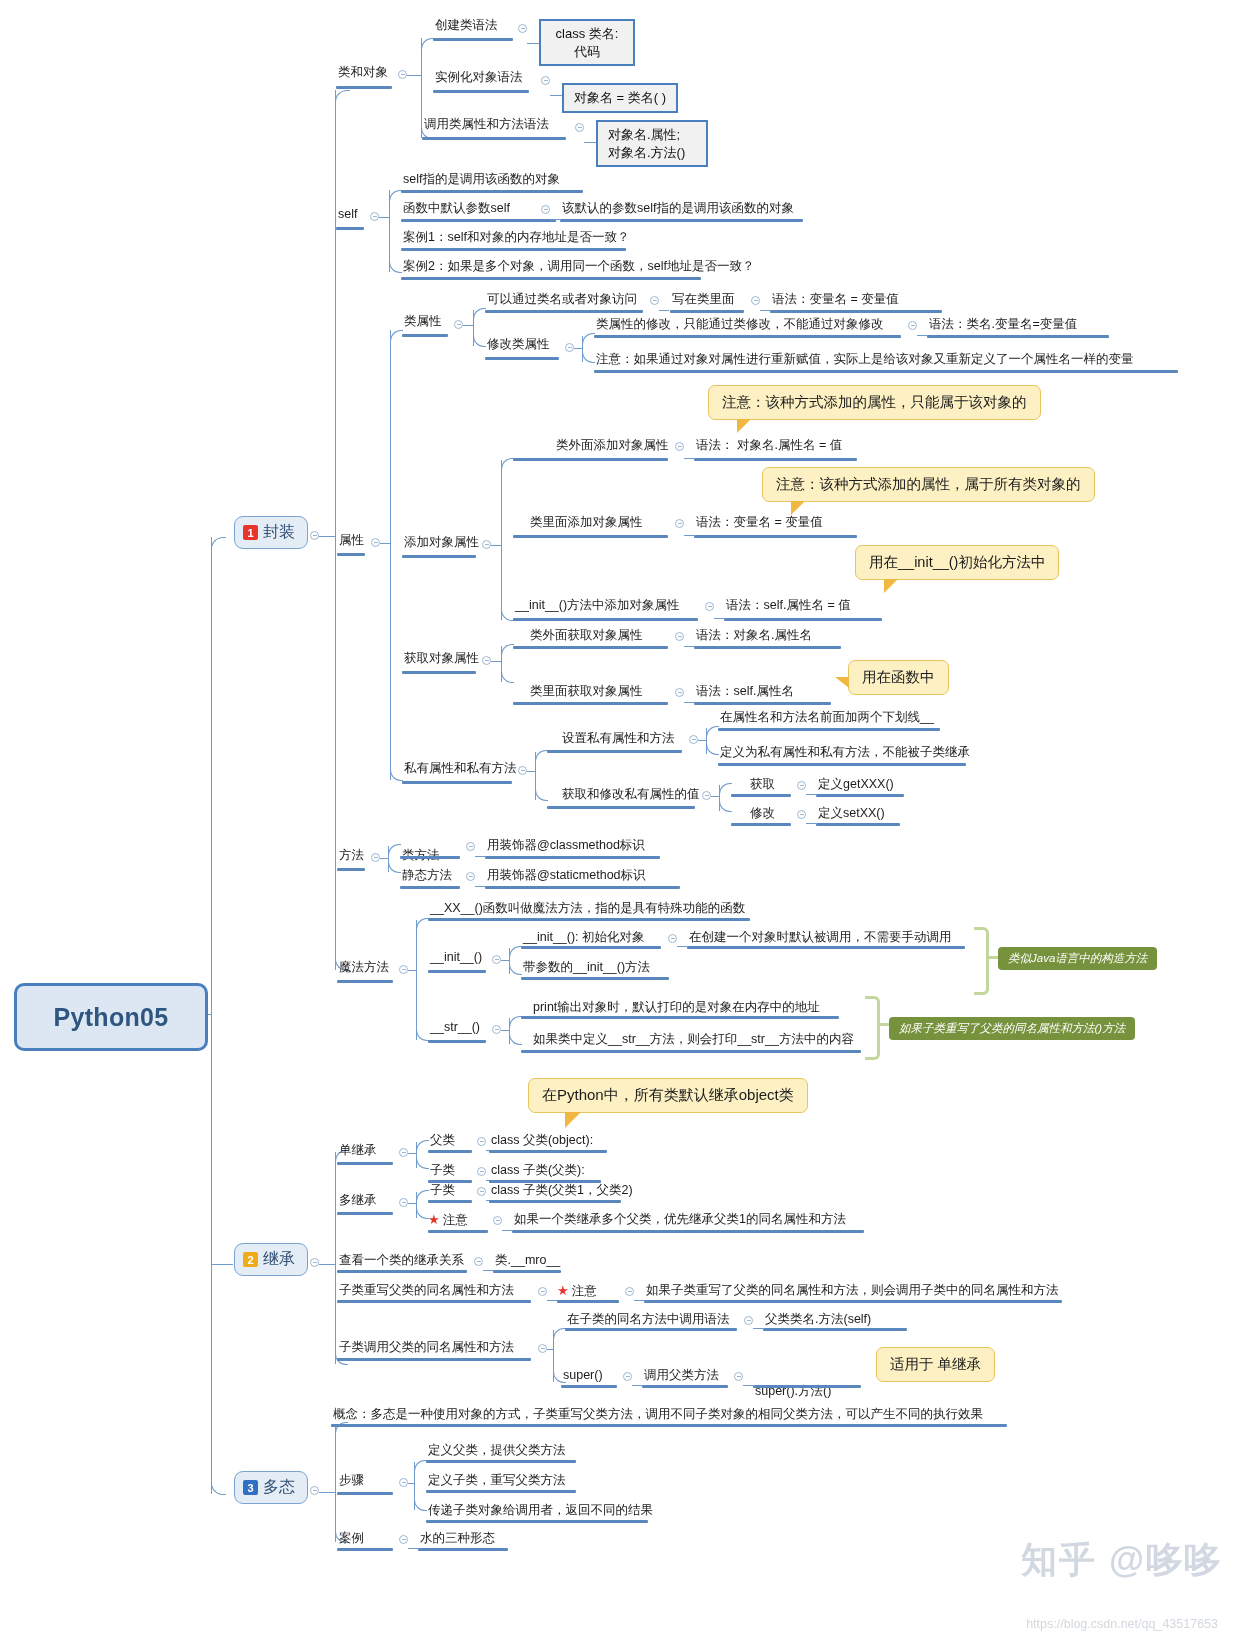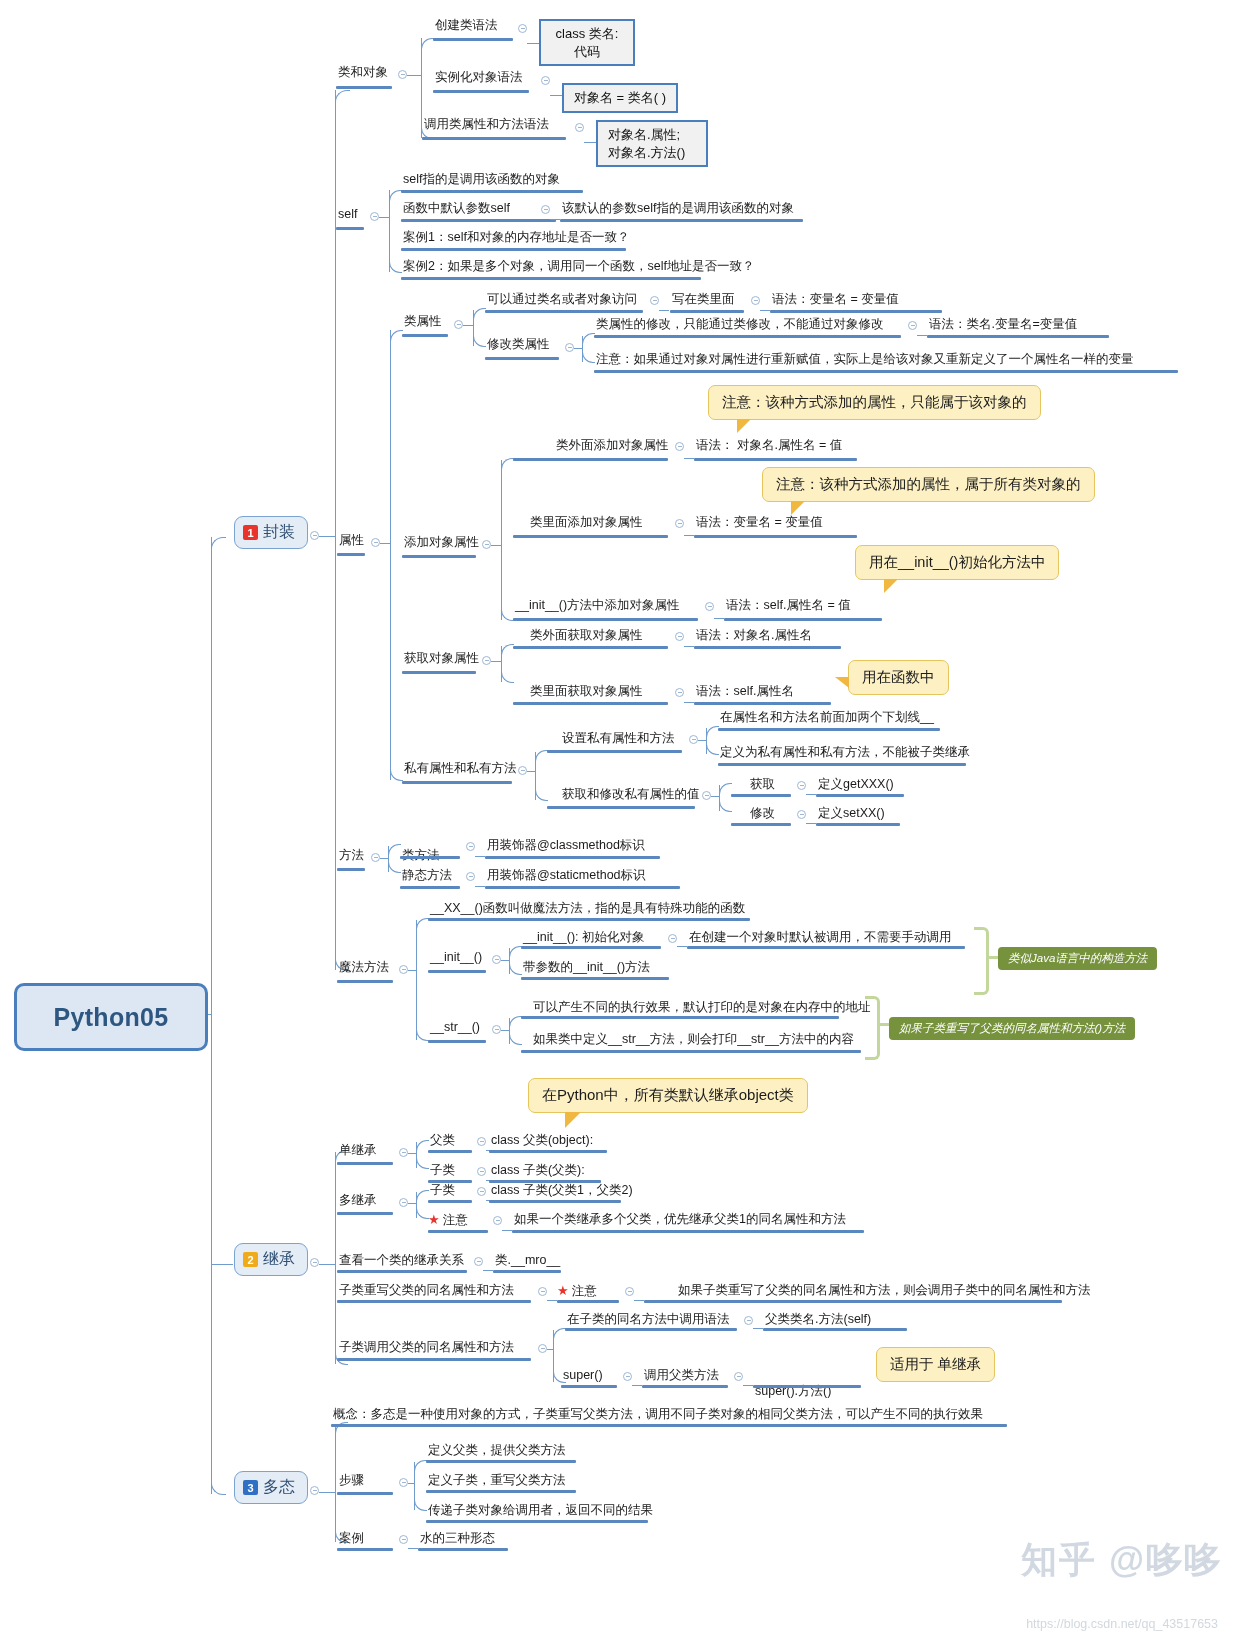--- a/index.html
+++ b/index.html
@@ -488,21 +488,21 @@
   <span class="txt">__str__()</span>
 </div>
 <div class="ul" style="left:428px;top:1040px;width:58px;"></div>
 <div class="knob" style="left:492px;top:1025px;"></div>
 <div class="hline" style="left:501px;top:1030px;width:8px;"></div>
 <div class="vline" style="left:509px;top:1018px;height:26px;"></div>
 <div class="curve" style="left:509px;top:1016px;width:12px;height:10px;"></div>
 <div class="curve-b" style="left:509px;top:1034px;width:12px;height:10px;"></div>
 
 <div class="node" style="left:531px;top:1000px;">
-  <span class="txt">可以产生不同的执行效果，默认打印的是对象在内存中的地址</span>
+  <span class="txt">print输出对象时，默认打印的是对象在内存中的地址</span>
 </div>
 <div class="ul" style="left:521px;top:1016px;width:318px;"></div>
 <div class="node" style="left:531px;top:1032px;">
   <span class="txt">如果类中定义__str__方法，则会打印__str__方法中的内容</span>
 </div>
 <div class="ul" style="left:521px;top:1050px;width:340px;"></div>
 
 <div class="bracket" style="left:865px;top:996px;width:12px;height:58px;"></div>
 <div class="bracket-stub" style="left:877px;top:1023px;width:12px;"></div>
 <div class="greenbox" style="left:889px;top:1017px;">
@@ -599,21 +599,21 @@
 </div>
 <div class="ul" style="left:337px;top:1300px;width:194px;"></div>
 <div class="knob" style="left:538px;top:1287px;"></div>
 <div class="hline" style="left:547px;top:1300px;width:10px;"></div>
 <div class="node" style="left:557px;top:1283px;">
   <span class="star">★</span><span class="txt">注意</span>
 </div>
 <div class="ul" style="left:557px;top:1300px;width:62px;"></div>
 <div class="knob" style="left:625px;top:1287px;"></div>
 <div class="hline" style="left:634px;top:1300px;width:10px;"></div>
-<div class="node" style="left:644px;top:1283px;margin-left:32px;">
+<div class="node" style="left:644px;top:1283px;">
   <span class="txt">如果子类重写了父类的同名属性和方法，则会调用子类中的同名属性和方法</span>
 </div>
 <div class="ul" style="left:644px;top:1300px;width:418px;"></div>
 
 <div class="node" style="left:337px;top:1340px;">
   <span class="txt">子类调用父类的同名属性和方法</span>
 </div>
 <div class="ul" style="left:337px;top:1358px;width:194px;"></div>
 <div class="knob" style="left:538px;top:1344px;"></div>
 <div class="hline" style="left:547px;top:1349px;width:6px;"></div>

